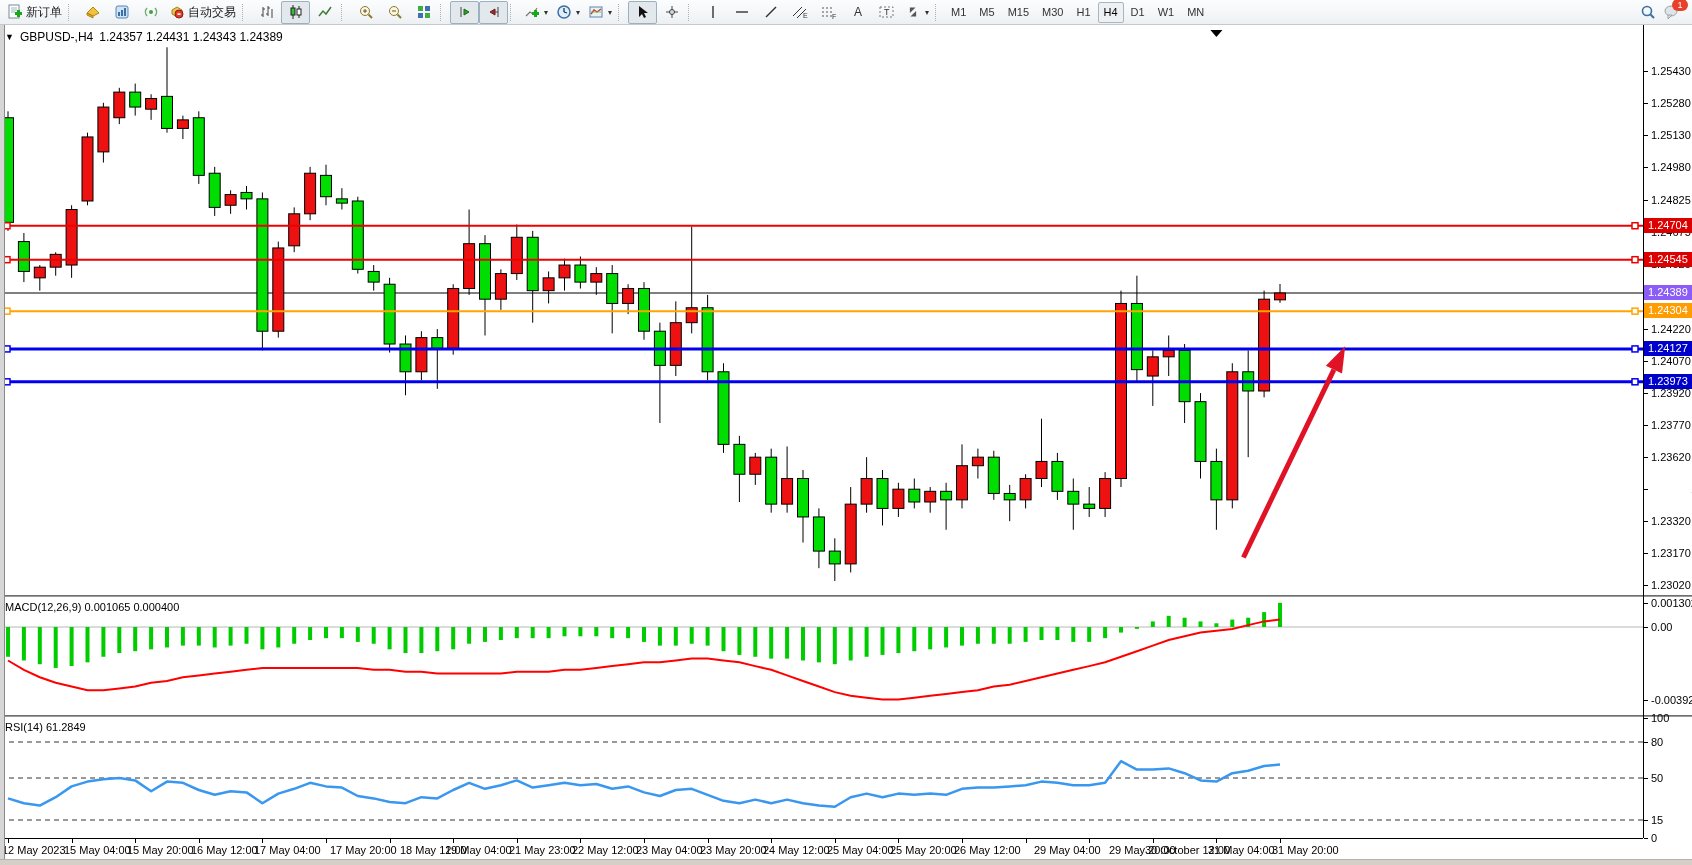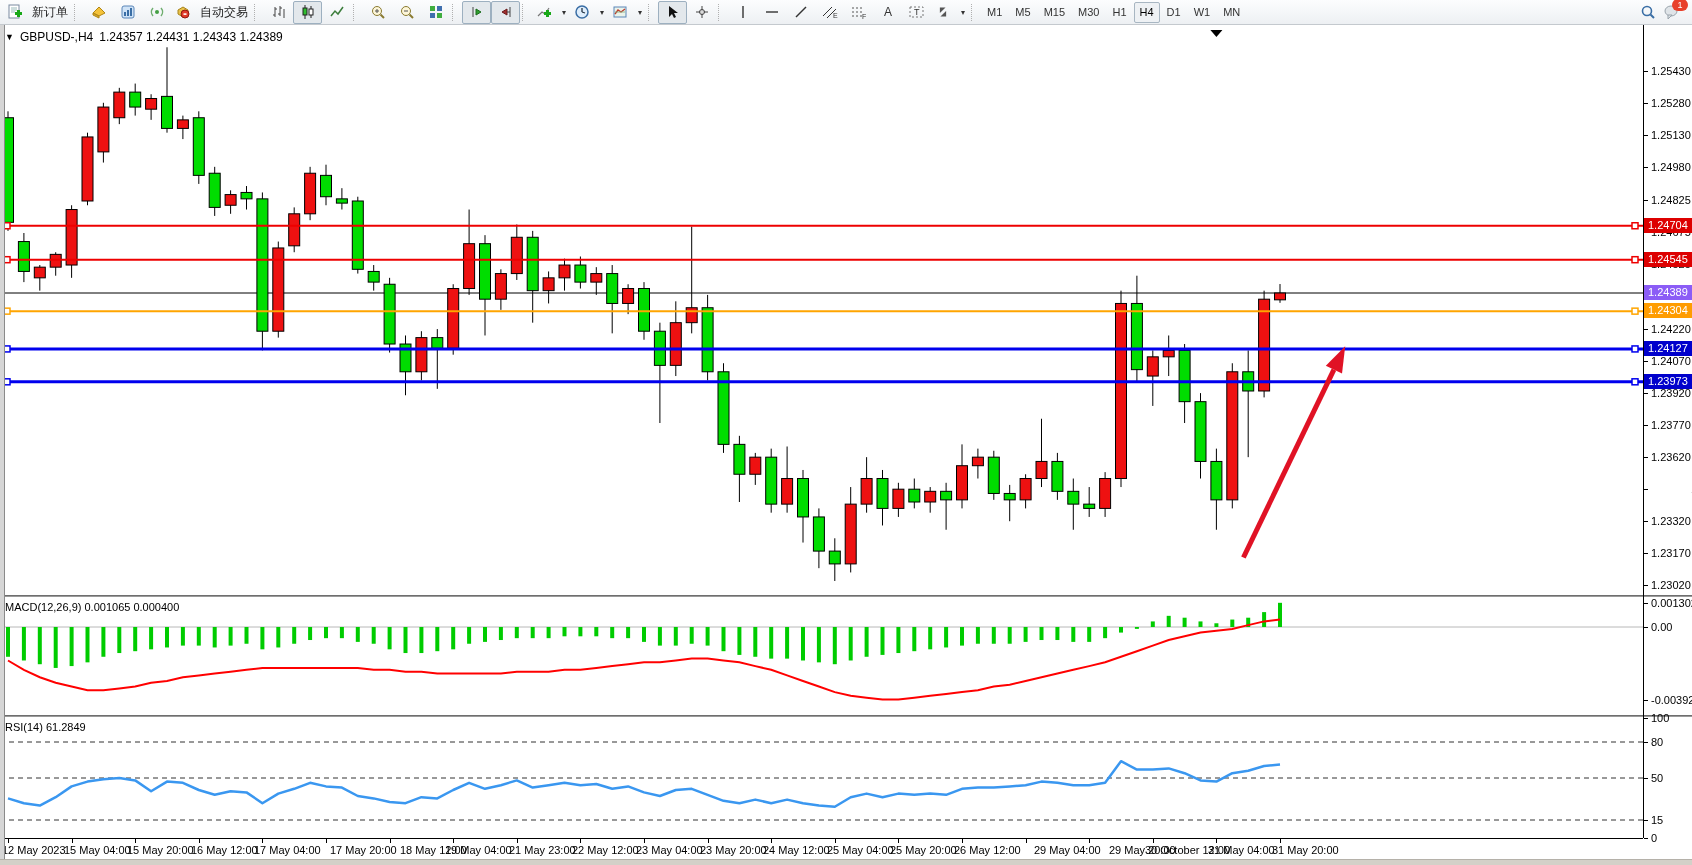--- a/index.html
+++ b/index.html
@@ -1,21 +1,21 @@
 <!DOCTYPE html>
 <html><head>
 <meta charset="utf-8">
 <style>
   html,body{margin:0;padding:0;background:#fff;width:1692px;height:865px;overflow:hidden;
     font-family:"Liberation Sans",sans-serif;-webkit-font-smoothing:antialiased;}
   
   .toolbar{position:absolute;top:0;left:0;width:1692px;height:25px;box-sizing:border-box;
     background:linear-gradient(#fcfdfe,#edf0f3);border-bottom:1px solid #c4c9ce;
     display:flex;align-items:center;padding:0 3px;}
-  .tbtn{height:21px;min-width:21px;display:flex;align-items:center;justify-content:center;gap:9px;
+  .tbtn{height:21px;min-width:21px;display:flex;align-items:center;justify-content:center;gap:3px;
     padding:0 3px;border:1px solid transparent;border-radius:2px;font-size:12px;color:#1c1c1c;cursor:default;text-align:center;}
   .tbtn.active{background:#e3e8ec;border-color:#9db0c0;}
   .tbtn .dd{font-size:8px;color:#333;margin-left:1px;}
   .grip{width:7px;height:17px;margin:0 2px;border-left:1px dotted #b0b0b0;}
   .tf-btn{height:19px;padding:0 5px;font-size:11px;color:#333;border:1px solid transparent;border-radius:2px;
     display:flex;align-items:center;}
   .tf-btn.active{background:#eef1f4;border-color:#a8b6c2;color:#000;}
   .toolbar-right{margin-left:auto;display:flex;align-items:center;gap:6px;padding-right:8px;}
   .badge{position:absolute;top:-5px;right:-7px;background:#e8402a;color:#fff;border-radius:8px;
     font-size:9px;min-width:12px;height:12px;line-height:12px;text-align:center;padding:0 2px;}

